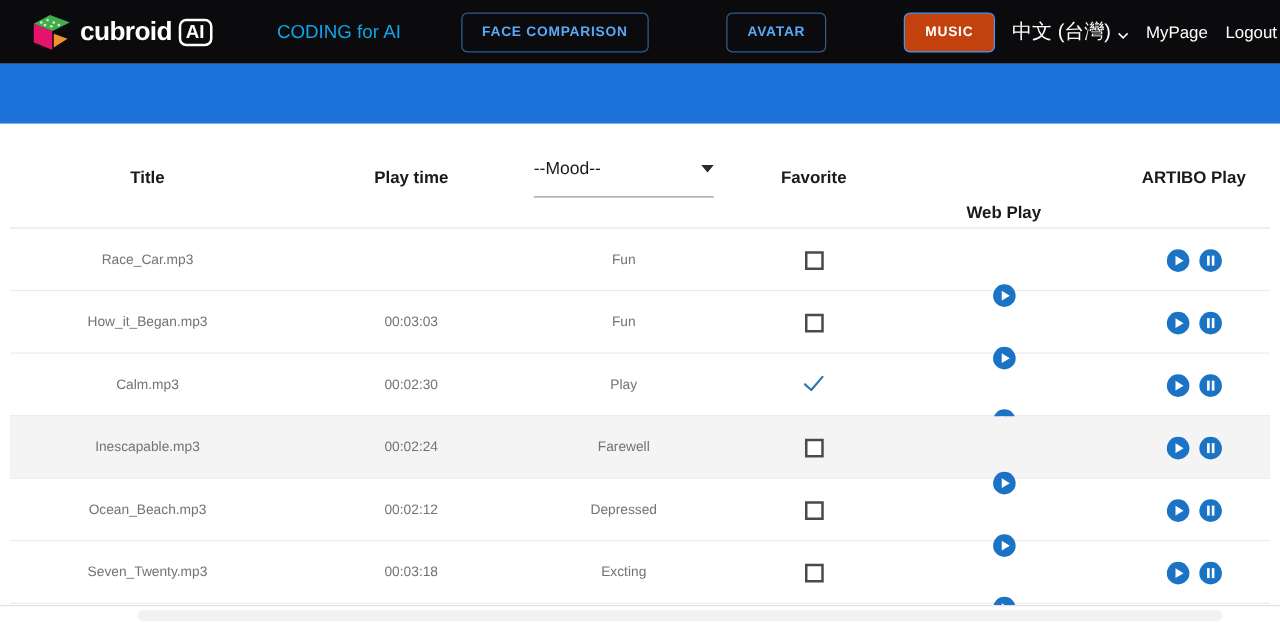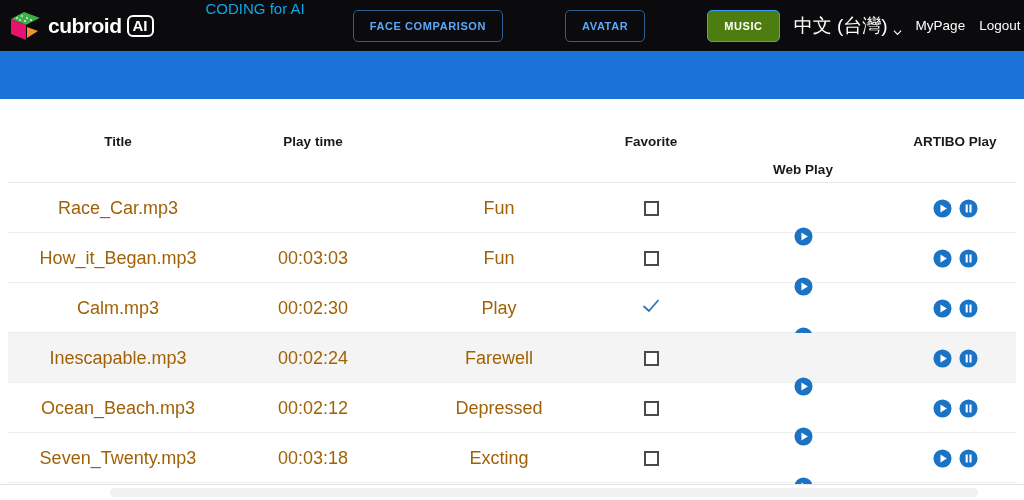--- a/index.html
+++ b/index.html
@@ -8,21 +8,21 @@
     background: #ffffff;
     font-family: "Liberation Sans", sans-serif;
     overflow: hidden;
   }
 
   
   .topbar {
     position: absolute; top: 0; left: 0;
     width: 1024px; height: 51px;
     background: #0b0b0d;
-    display: flex; 
+    display: flex; align-items: center; padding-left: 16px;
   }
 
   .brand { display: flex; align-items: center; margin-left: 8px; }
 
   .logo-mark {
     position: relative; width: 34px; height: 32px; margin-right: 6px;
   }
   .logo-mark svg { display: block; }
 
   .brand-word {
@@ -51,26 +51,26 @@
     height: 32px; padding: 0 16px;
     border: 1px solid #2e5d91; border-radius: 5px;
     background: #0b0b0d; color: #5aa9f8;
     font-size: 11px; font-weight: 600; letter-spacing: 0.6px;
     display: flex; align-items: center; justify-content: center;
     white-space: nowrap; cursor: pointer;
     font-family: "Liberation Sans", sans-serif;
     margin-left: 48px;
   }
   .navbtn.active {
-    background: #4d7c0f; border-color: #3b9bfb; color: #ffffff;
+    background: #c2410c; border-color: #3b9bfb; color: #ffffff;
   }
 
   .lang {
     display: flex; align-items: center; gap: 5px;
-    color: #ffffff; font-size: 19px; cursor: pointer; white-space: nowrap;
+    color: #ffffff; font-size: 16px; cursor: pointer; white-space: nowrap;
   }
   .chev { width: 9px; height: 9px; position: relative; top: -1px; }
 
   .textlink {
     color: #ffffff; font-size: 13.5px; cursor: pointer; white-space: nowrap;
   }
 
   
   .bluebar {
     position: absolute; top: 51px; left: 0;
@@ -115,26 +115,26 @@
 
   .row {
     position: relative; height: 50px;
     margin: 0 8px;
     border-bottom: 1px solid #ededed;
   }
   .row.hl { background: #f4f4f4; }
   .cell {
     position: absolute; top: 0; height: 50px;
     display: flex; align-items: center; justify-content: center;
-    font-size: 18px; color: #a16207;
+    font-size: 11px; color: #737373;
   }
 
   
   .c-title    { left: 10px;  width: 200px; }
-  .c-time     { left: 224px; width: 162px; }
+  .c-time     { left: 240px; width: 162px; }
   .c-mood     { left: 419px; width: 144px; }
   .c-fav      { left: 580px; width: 126px; }
   .c-web      { left: 730px; width: 130px; margin-top: 28px; }
   .c-artibo   { left: 880px; width: 134px; }
 
   
   .checkbox {
     width: 15px; height: 15px;
     border: 2px solid #4a4a4a; background: #ffffff;
     cursor: pointer;
@@ -208,20 +208,24 @@
 
 <div class="table-wrap">
 
   <div class="thead">
     <div class="th c-title">Title</div>
     <div class="th c-time">Play time</div>
     <div class="th c-fav">Favorite</div>
     <div class="th c-web">Web Play</div>
     <div class="th c-artibo">ARTIBO Play</div>
 
+    <div class="mood-select">
+      <span class="mood-label">--Mood--</span>
+      <span class="mood-arrow"></span>
+    </div>
   </div>
 
   <div id="rows">
       <div class="row">
         <div class="cell c-title">Race_Car.mp3</div>
         <div class="cell c-mood">Fun</div>
         <div class="cell c-fav">
           <span class="checkbox"></span>
         </div>
         <div class="cell c-web">

